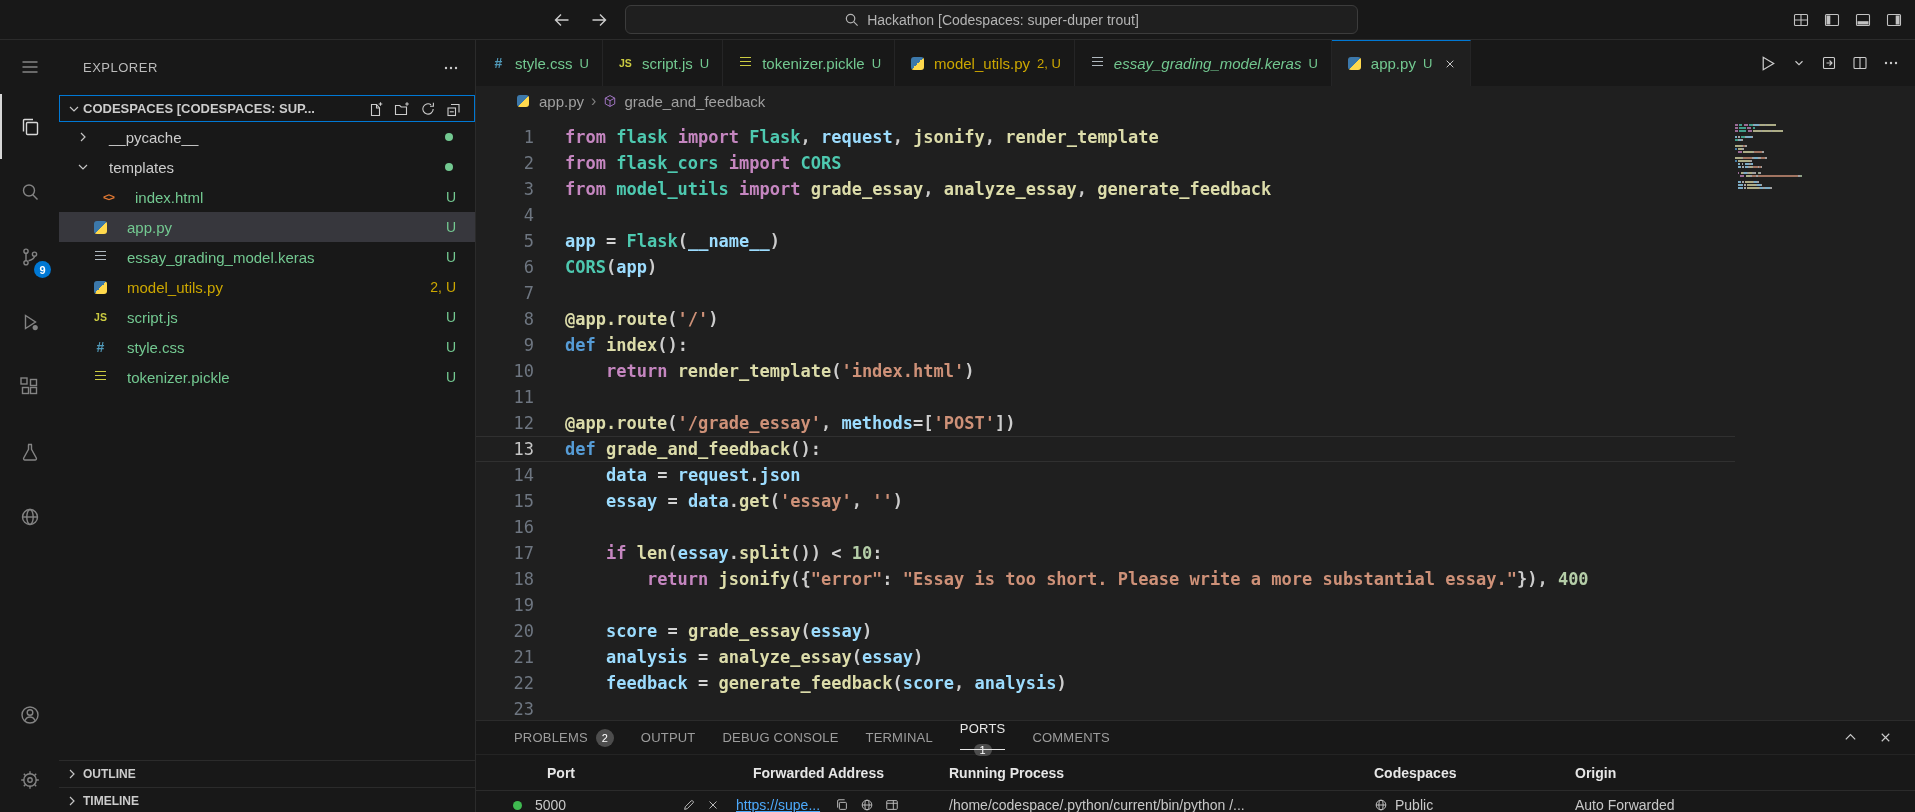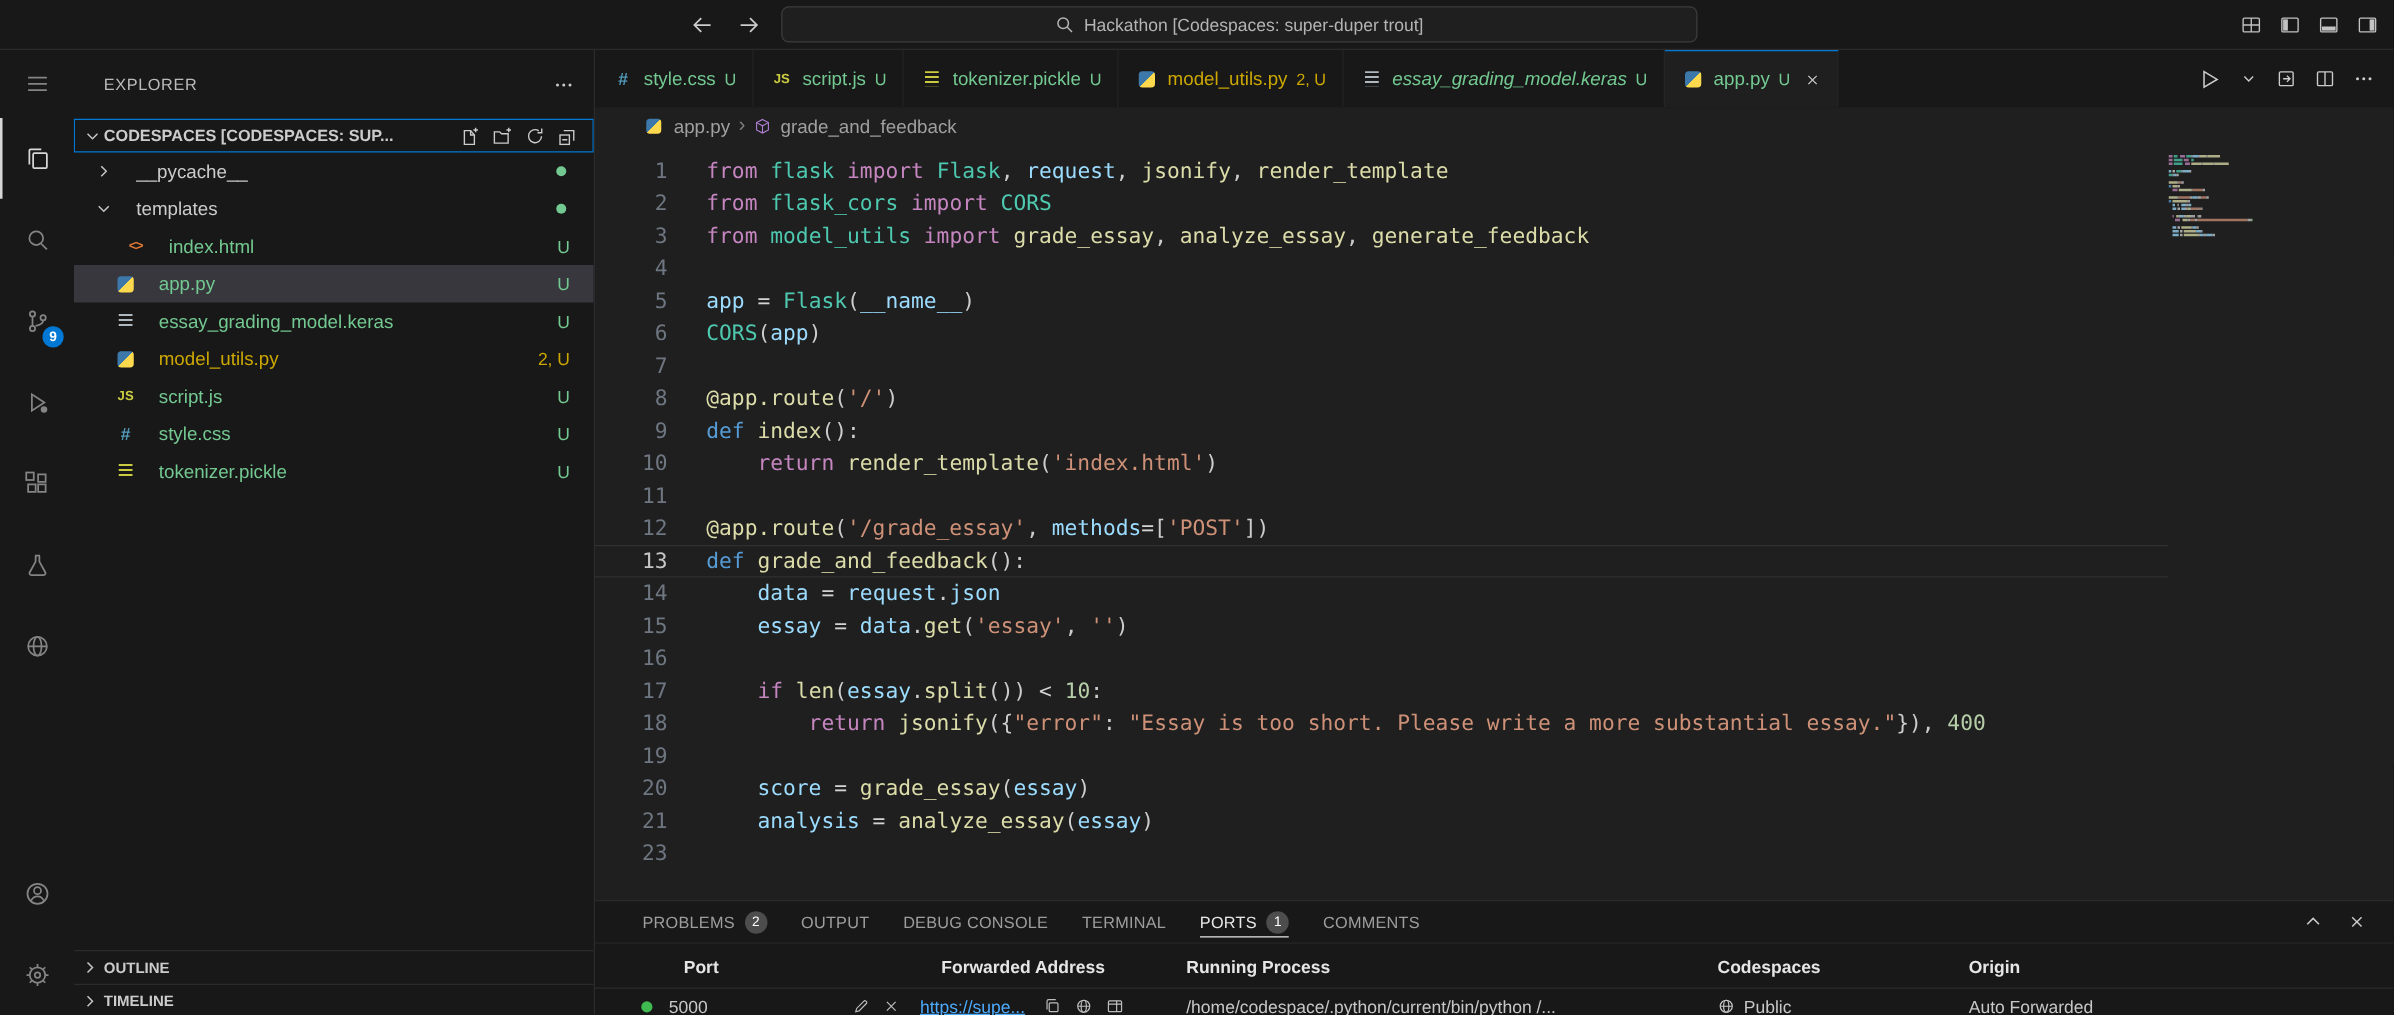--- a/index.html
+++ b/index.html
@@ -85,35 +85,35 @@
   .bc-sep { color:#7f7f7f; font-size:16px; }
   .bc-item { cursor:pointer; }
 
   .editor { flex:1; position:relative; overflow:hidden; background:#1f1f1f; }
   .code { position:absolute; left:0; top:0; right:180px; bottom:0; padding-top:8px;
     font-family:"DejaVu Sans Mono", monospace; font-size:17px; line-height:26px; overflow:hidden; }
   .code-line { display:flex; height:26px; }
   .code-line.current { border-top:1px solid #303030; border-bottom:1px solid #303030; line-height:24px; }
   .code-line.current .ln { color:#c6c6c6; }
   .ln { width:58px; text-align:right; color:#6e7681; flex:none; }
-  .lc { margin-left:31px; white-space:pre; }
+  .lc { margin-left:31px; white-space:pre;font-weight:bold; }
   .tk-k{color:var(--syn-k);} .tk-d{color:var(--syn-d);} .tk-f{color:var(--syn-f);}
   .tk-c{color:var(--syn-c);} .tk-v{color:var(--syn-v);} .tk-s{color:var(--syn-s);}
   .tk-n{color:var(--syn-n);} .tk-p{color:var(--syn-p);} .tk-o{color:var(--syn-o);}
 
   .minimap { position:absolute; top:8px; right:100px; width:80px; }
   .mm-line { display:flex; height:2px; margin-bottom:1px; }
   .mm-seg { height:2px; opacity:.75; flex:none; }
 
   
   .panel { height:92px; flex:none; background:#181818; border-top:1px solid #2b2b2b; overflow:hidden; }
   .panel-tabs { height:34px; display:flex; align-items:center; position:relative; padding-left:38px; border-bottom:1px solid #242424; }
   .panel-tab-list { display:flex; gap:27px; height:100%; align-items:center; }
   .panel-tab { display:flex; align-items:center; gap:8px; font-size:13px; color:#9d9d9d; letter-spacing:.2px; position:relative; height:100%; cursor:pointer; }
-  .panel-tab.active { color:#e7e7e7; }
+  .panel-tab.active { color:#e7e7e7;flex-direction:column; }
   .panel-tab.active::after { content:""; position:absolute; bottom:4px; left:0; right:0; height:1px; background:#e7e7e7; }
   .ptab-badge { min-width:18px; height:18px; border-radius:10px; background:#4d4d4d; color:#fff; font-size:11px;
     display:flex; align-items:center; justify-content:center; padding:0 4px; }
   .panel-actions { position:absolute; right:22px; top:0; height:100%; display:flex; align-items:center; gap:20px; color:#cccccc; }
   .panel-actions span { cursor:pointer; display:flex; }
 
   .ports-header, .ports-row { display:grid; grid-template-columns:260px 210px 428px 201px 1fr; align-items:center; }
   .ports-header { height:36px; border-bottom:1px solid #2b2b2b; color:#e6e6e6; font-weight:700; font-size:14px; }
   .ph.c1 { padding-left:71px; } .ph.c2 { padding-left:17px; } .ph.c3 { padding-left:3px; }
   .ports-row { height:28px; color:#c8c8c8; font-size:14px; }
@@ -556,20 +556,24 @@
               <span class="ln">19</span>
               <span class="lc"></span>
             </div>
             <div class="code-line">
               <span class="ln">20</span>
               <span class="lc"><span class="tk-p">    </span><span class="tk-v">score</span><span class="tk-p"> </span><span class="tk-o">=</span><span class="tk-p"> </span><span class="tk-f">grade_essay</span><span class="tk-p">(</span><span class="tk-v">essay</span><span class="tk-p">)</span></span>
             </div>
             <div class="code-line">
               <span class="ln">21</span>
               <span class="lc"><span class="tk-p">    </span><span class="tk-v">analysis</span><span class="tk-p"> </span><span class="tk-o">=</span><span class="tk-p"> </span><span class="tk-f">analyze_essay</span><span class="tk-p">(</span><span class="tk-v">essay</span><span class="tk-p">)</span></span>
+            </div>
+            <div class="code-line">
+              <span class="ln">22</span>
+              <span class="lc"><span class="tk-p">    </span><span class="tk-v">feedback</span><span class="tk-p"> </span><span class="tk-o">=</span><span class="tk-p"> </span><span class="tk-f">generate_feedback</span><span class="tk-p">(</span><span class="tk-v">score</span><span class="tk-p">, </span><span class="tk-v">analysis</span><span class="tk-p">)</span></span>
             </div>
             <div class="code-line">
               <span class="ln">23</span>
               <span class="lc"></span>
             </div>
           </div>
         <div class="minimap" id="minimap">
             <div class="mm-line">
               <span class="mm-seg" style="width:2.64px;background:var(--syn-k)"></span>
               <span class="mm-seg" style="width:1.5px"></span>

